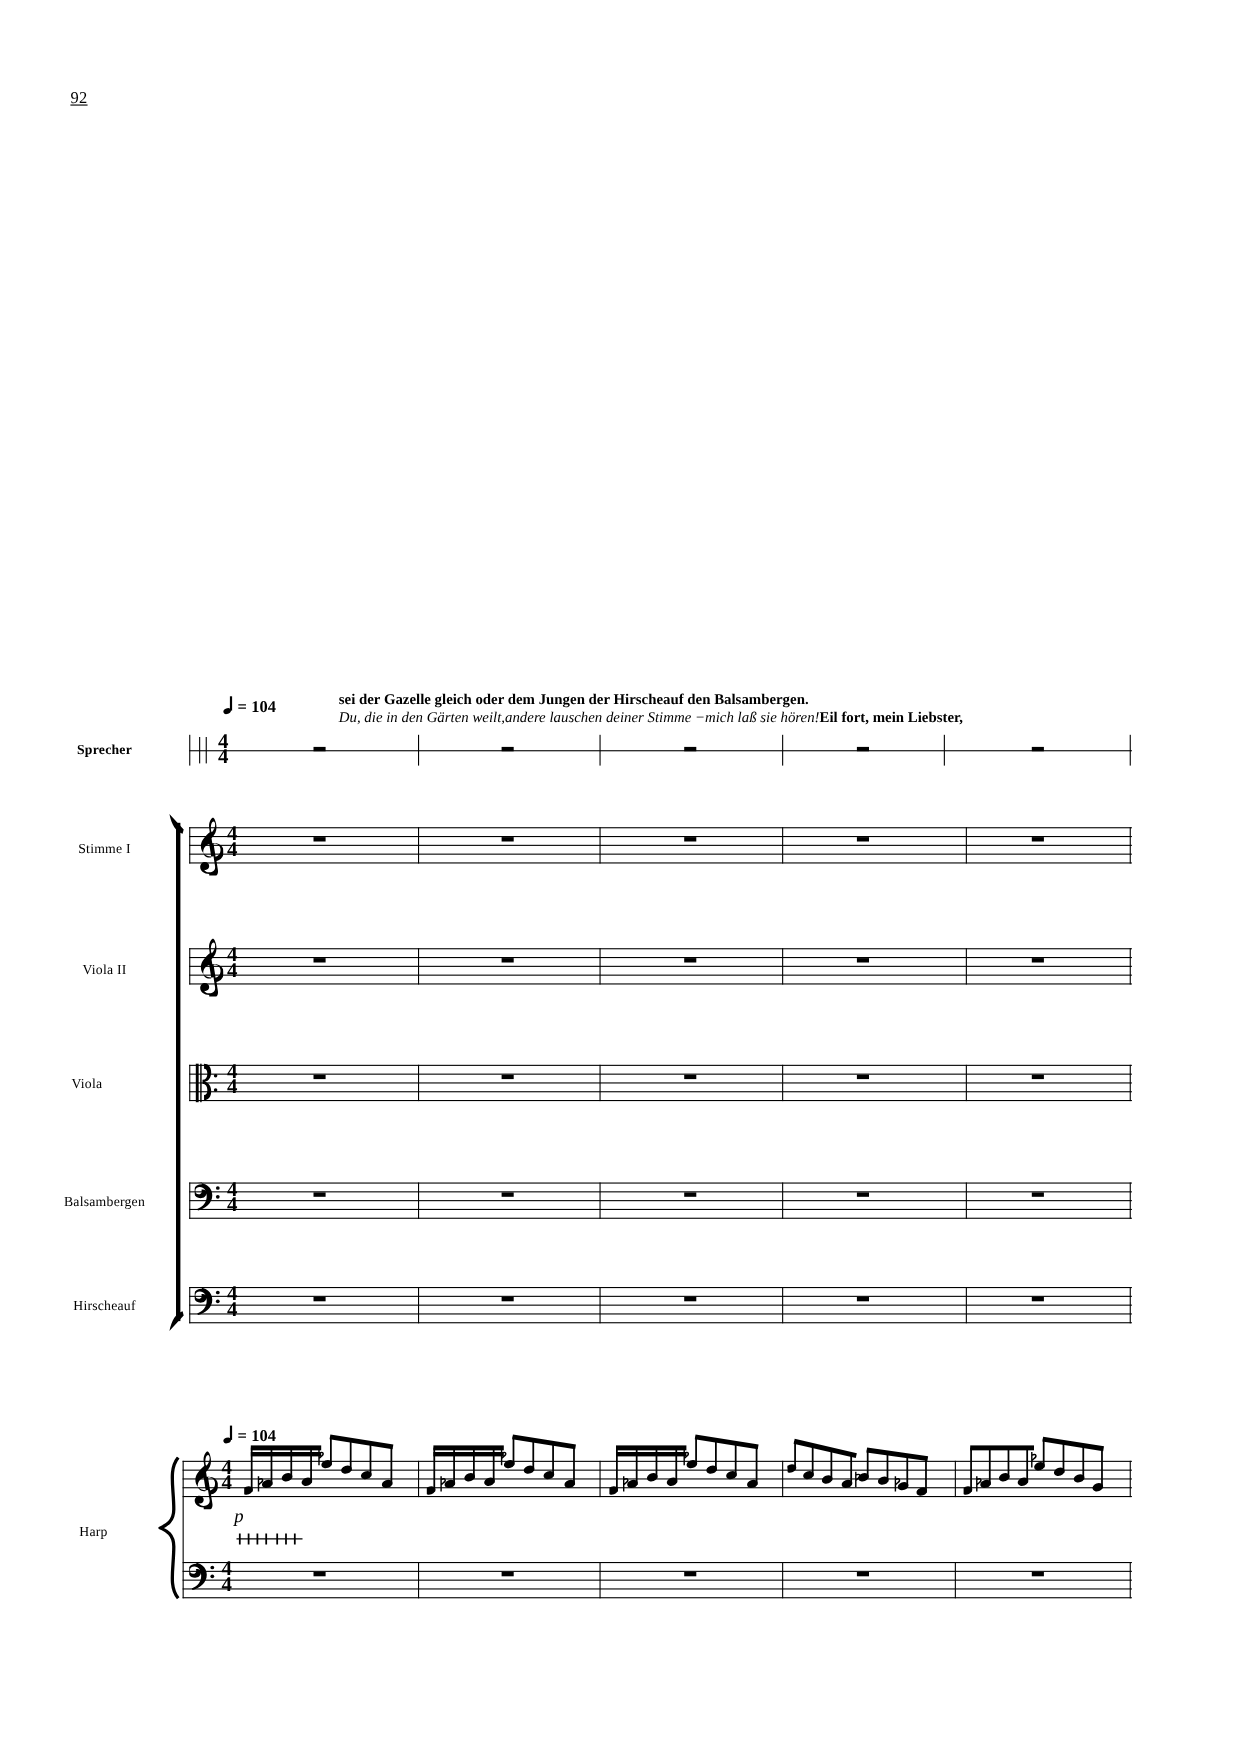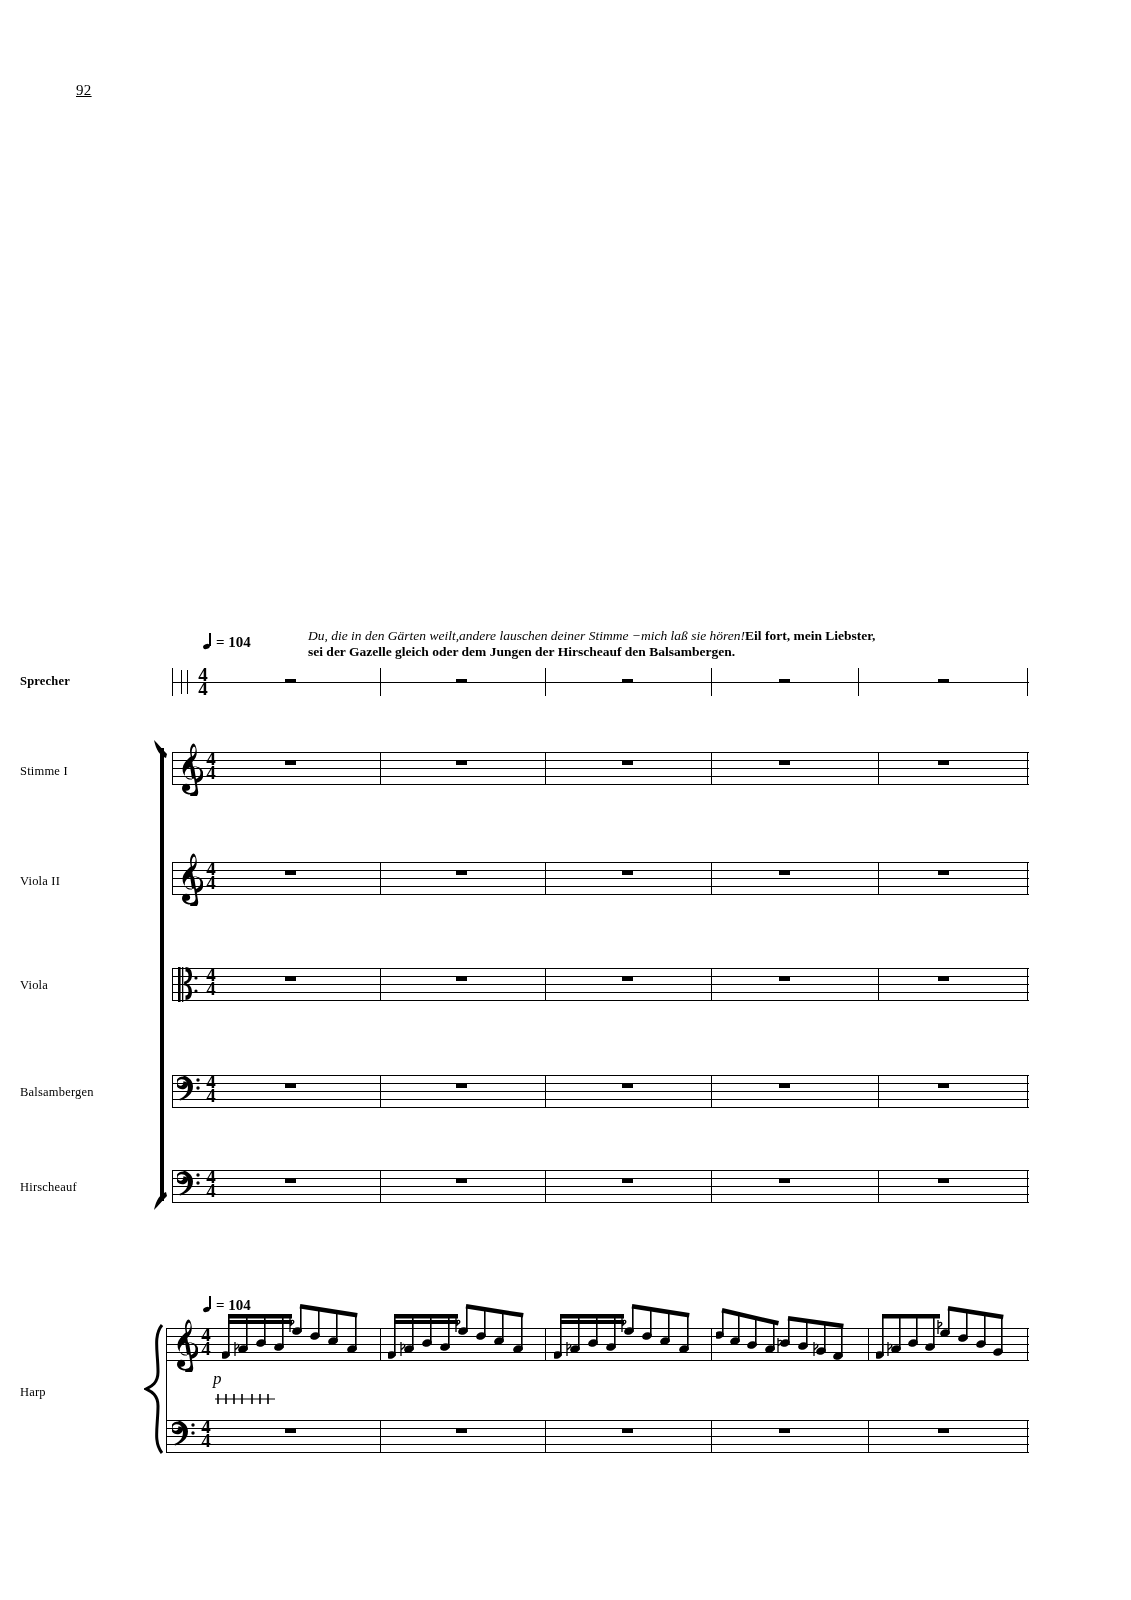--- a/index.html
+++ b/index.html
@@ -19,21 +19,21 @@
   .page {
     position: absolute;
     left: 0; top: 0;
     width: 1131px;
     height: 1600px;
   }
 
   
   .page-number {
     position: absolute;
-    left: 76px;
+    left: 64px;
     top: 82px;
     font-size: 15px;
     letter-spacing: 0.3px;
     text-decoration: underline;
   }
 
   
   .score-title {
     position: absolute;
     left: 0;
@@ -104,21 +104,21 @@
     position: absolute;
     left: 0;
     height: 1px;
     background: #000;
     width: 100%;
   }
 
   
   .inst-name {
     position: absolute;
-    text-align: left;
+    text-align: center;
     font-size: 12.5px;
     white-space: nowrap;
     letter-spacing: 0.2px;
   }
   .inst-name.bold { font-weight: bold; }
 
   
   .barline {
     position: absolute;
     width: 1.4px;
@@ -178,22 +178,22 @@
 </style>
 </head>
 <body>
 
 <div class="page">
 
   <div class="page-number">92</div>
 
 
   <div class="spoken-text">
+    <div class="spoken-line"><span class="sp-bold">sei der Gazelle gleich oder dem Jungen der Hirscheauf den Balsambergen.</span></div>
     <div class="spoken-line"><span class="sp-italic">Du, die in den Gärten weilt,andere lauschen deiner Stimme −mich laß sie hören!</span><span class="sp-bold">Eil fort, mein Liebster,</span></div>
-    <div class="spoken-line"><span class="sp-bold">sei der Gazelle gleich oder dem Jungen der Hirscheauf den Balsambergen.</span></div>
   </div>
 
   <div class="tempo" style="left:203px; top:634px;">
     <span class="notehead-q"></span><span class="tempo-eq">= 104</span>
   </div>
 
   <div class="inst-name bold" style="left:20px; top:674px; width:150px;">Sprecher</div>
 
   <div class="staff" style="left:172px; top:682px; width:857px; height:1px;">
     <div class="line" style="top:0;"></div>
@@ -274,21 +274,21 @@
   <div class="barline" style="left:545px; top:862px; height:33px;"></div>
   <div class="barline" style="left:711px; top:862px; height:33px;"></div>
   <div class="barline" style="left:878px; top:862px; height:33px;"></div>
   <div class="barline" style="left:1027px; top:862px; height:33px;"></div>
   <div class="wrest" style="left:285px; top:871px;"></div>
   <div class="wrest" style="left:456px; top:871px;"></div>
   <div class="wrest" style="left:622px; top:871px;"></div>
   <div class="wrest" style="left:779px; top:871px;"></div>
   <div class="wrest" style="left:938px; top:871px;"></div>
 
-  <div class="inst-name" style="left:20px; top:978px; width:150px;">Viola</div>
+  <div class="inst-name" style="left:4px; top:978px; width:150px;">Viola</div>
   <div class="staff" style="left:172px; top:968px; width:857px; height:33px;">
     <div class="line" style="top:0px;"></div>
     <div class="line" style="top:8px;"></div>
     <div class="line" style="top:16px;"></div>
     <div class="line" style="top:24px;"></div>
     <div class="line" style="top:32px;"></div>
   </div>
   <div class="barline" style="left:172px; top:968px; height:33px;"></div>
   <svg class="clef" style="left:177px; top:966px;" width="24" height="37" viewBox="0 0 24 37">
     <rect x="1" y="1" width="2.6" height="35" fill="#000"></rect>

